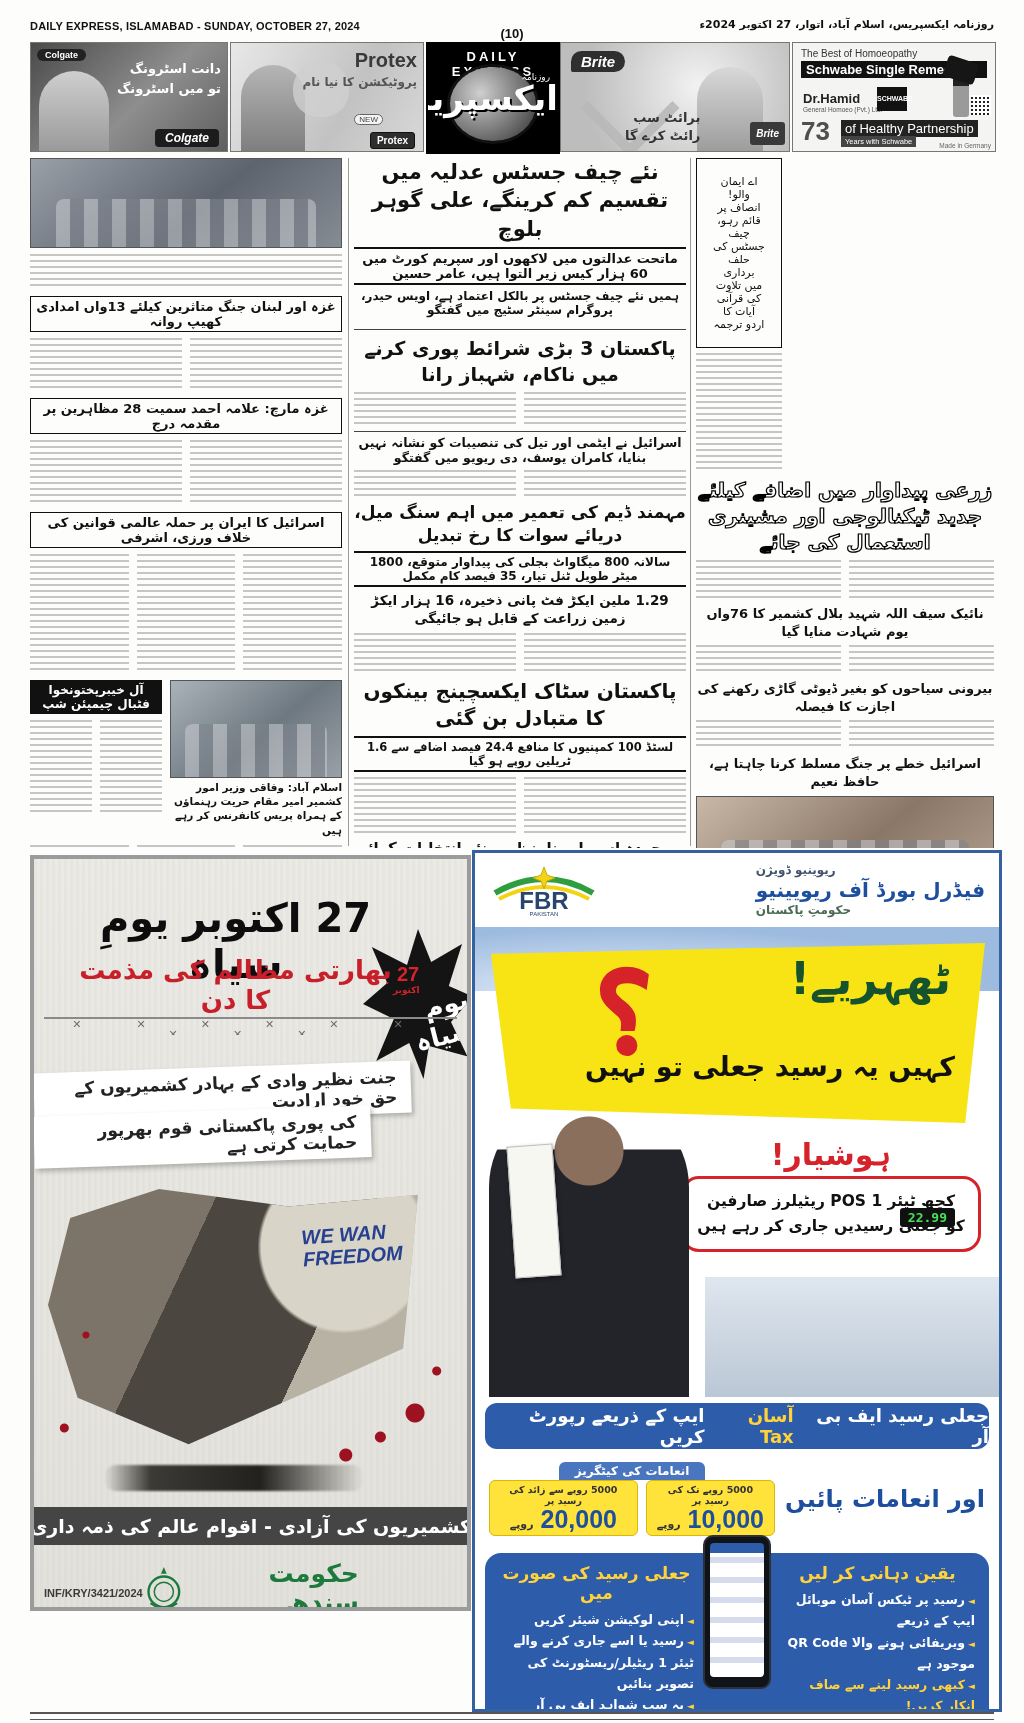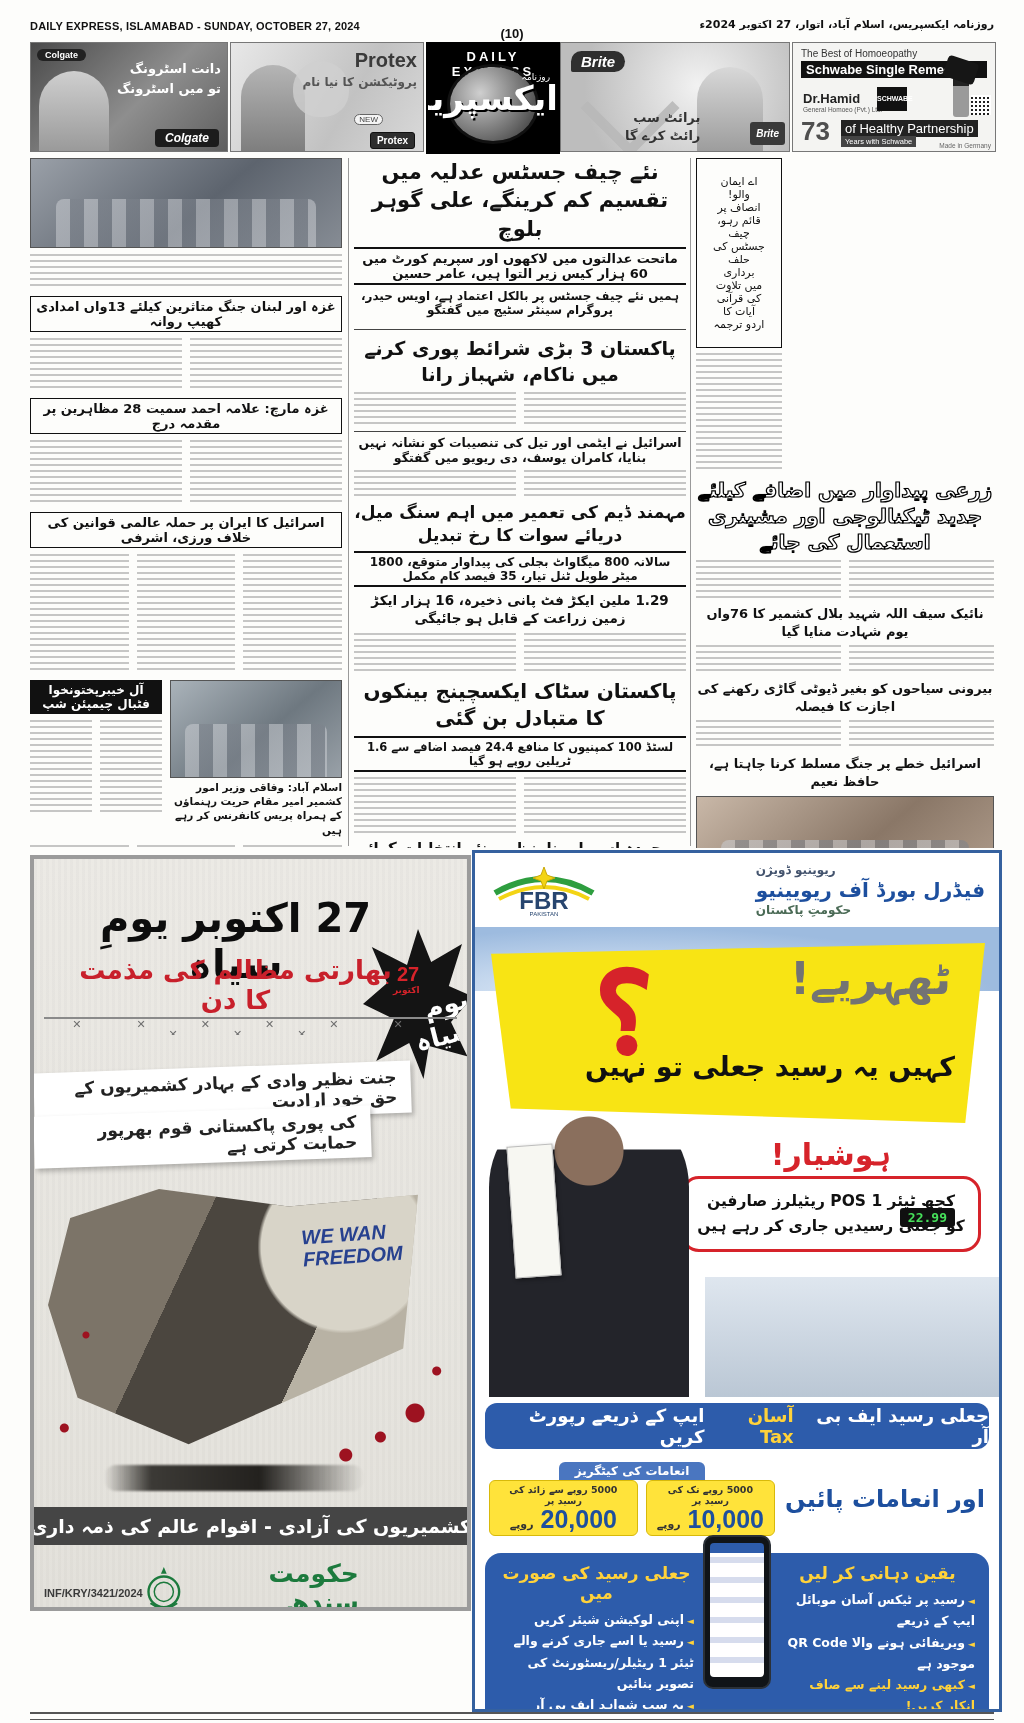--- a/index.html
+++ b/index.html
@@ -105,21 +105,21 @@
       display:flex;flex-direction:column;overflow:hidden;}
   .fbr-head{flex:0 0 66px;display:flex;align-items:center;justify-content:space-between;padding:4px 14px;background:#fff;}
   .fbr-head .rt{text-align:left;direction:rtl;line-height:1.25;}
   .fbr-head .rt .d1{font-size:12px;color:#44546e;font-weight:bold;}
   .fbr-head .rt .d2{font-size:20px;color:#1d4f9e;font-weight:bold;}
   .fbr-head .rt .d3{font-size:12px;color:#4a6a55;font-weight:bold;}
   .fbr-hero{flex:0 0 470px;position:relative;background:linear-gradient(180deg,#9dbbdf 0 14%,#врем 0),linear-gradient(180deg,#a9c3e2,#5f86c0 40%,#30598f);}
   .fbr-sky{position:absolute;left:0;top:0;right:0;height:64px;background:radial-gradient(ellipse at 30% 110%,#eaf2fb,#9dbbdf 70%);}
   .fbanner{position:absolute;left:16px;right:14px;top:16px;height:180px;background:#f8e414;
       clip-path:polygon(0 6%,100% 0,96% 100%,4% 92%);}
-  .fbanner .stop{position:absolute;right:34px;top:10px;color:#737373;font-size:44px;font-weight:bold;}
+  .fbanner .stop{position:absolute;right:34px;top:10px;color:#14532d;font-size:44px;font-weight:bold;}
   .fbanner .qm{position:absolute;left:96px;top:8px;color:#d6232a;font-size:120px;font-weight:bold;line-height:1;}
   .fbanner .ques{position:absolute;right:30px;top:108px;color:#111;font-size:27px;font-weight:bold;}
   .fbr-alert{position:absolute;right:18px;top:210px;width:300px;text-align:center;}
   .fbr-alert .aw{color:#d6232a;font-size:30px;font-weight:bold;text-shadow:0 1px 0 #fff;}
   .fbubble{margin-top:4px;background:#fff;border:3px solid #d6232a;border-radius:18px;padding:10px 12px;
       font-size:15.5px;font-weight:bold;line-height:1.6;position:relative;}
   .fbubble:before{content:"";position:absolute;left:-16px;top:46px;border:8px solid transparent;border-right-color:#d6232a;}
   .fman{position:absolute;left:14px;bottom:0;width:200px;height:300px;
       background:radial-gradient(circle at 50% 18%,#8a6f5d 0 34px,transparent 35px),linear-gradient(180deg,transparent 52px,#23242a 53px);
       border-radius:90px 90px 0 0;}

